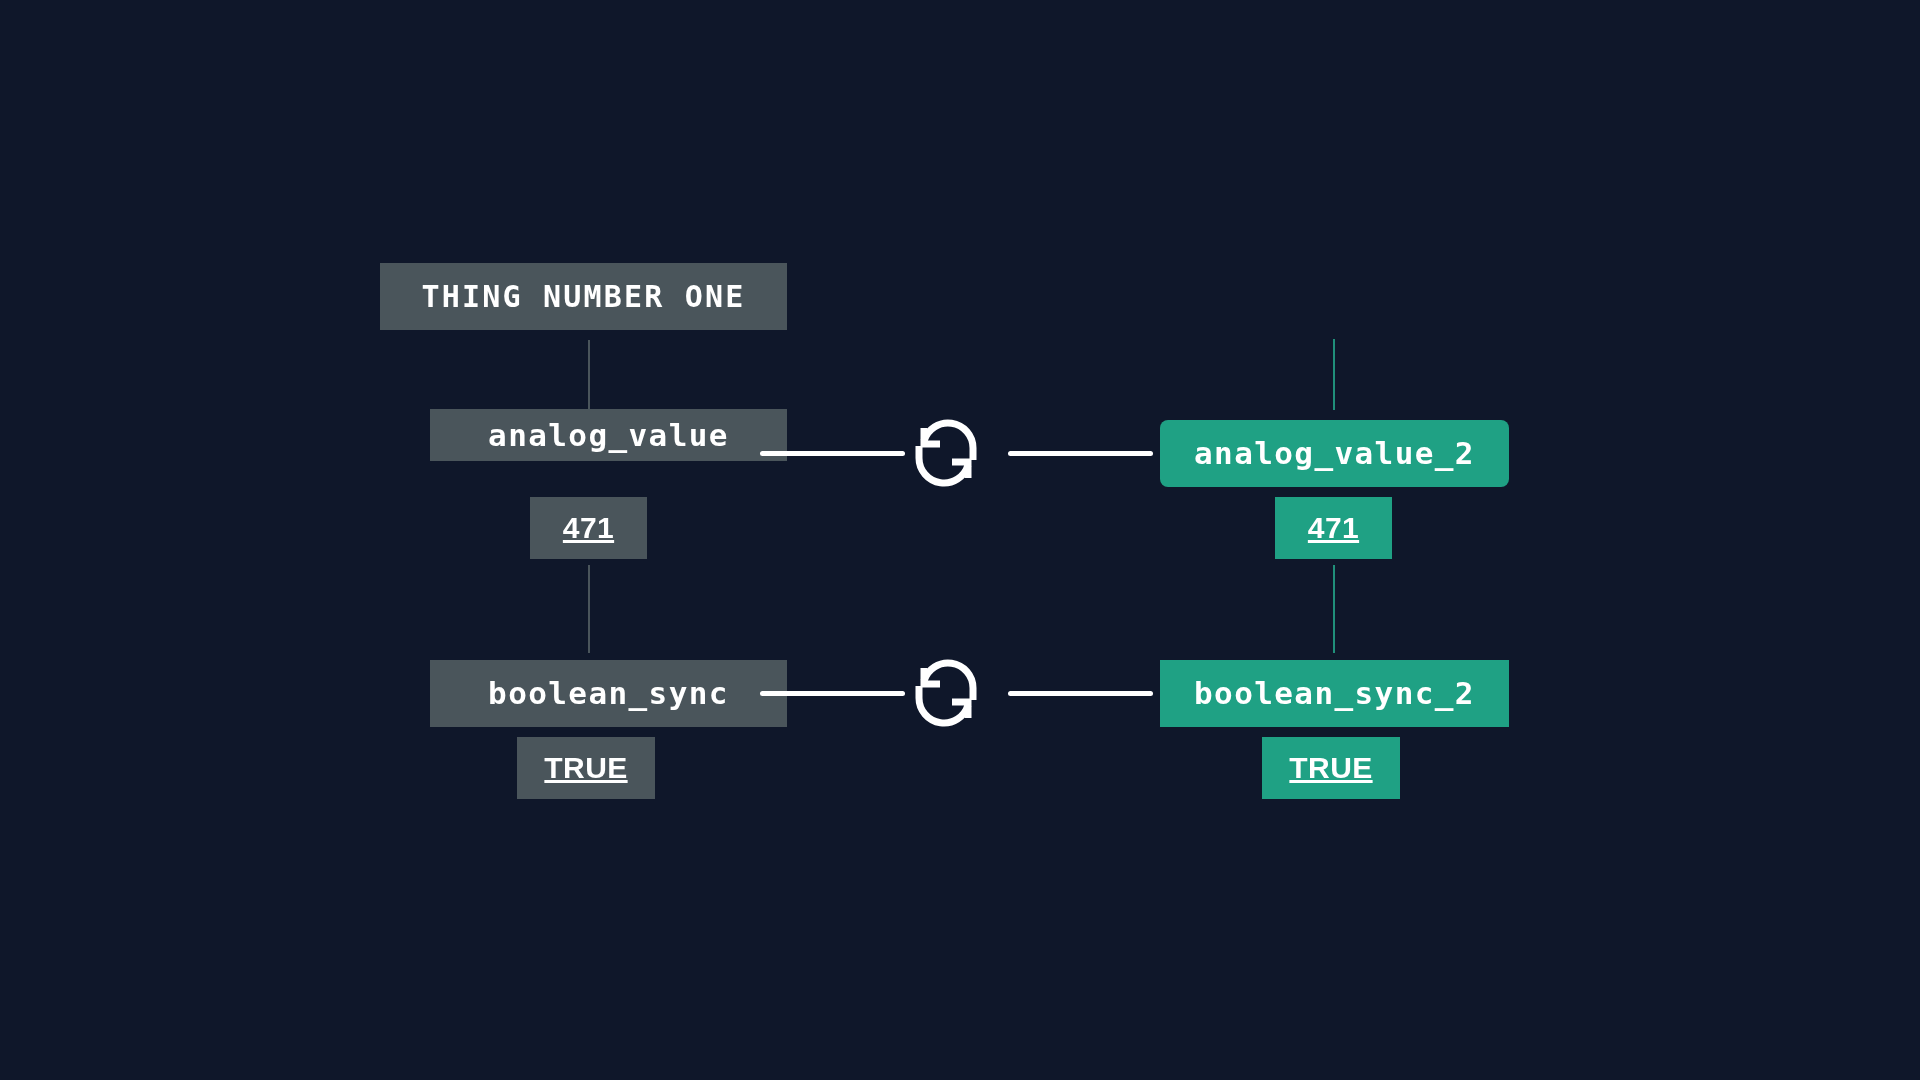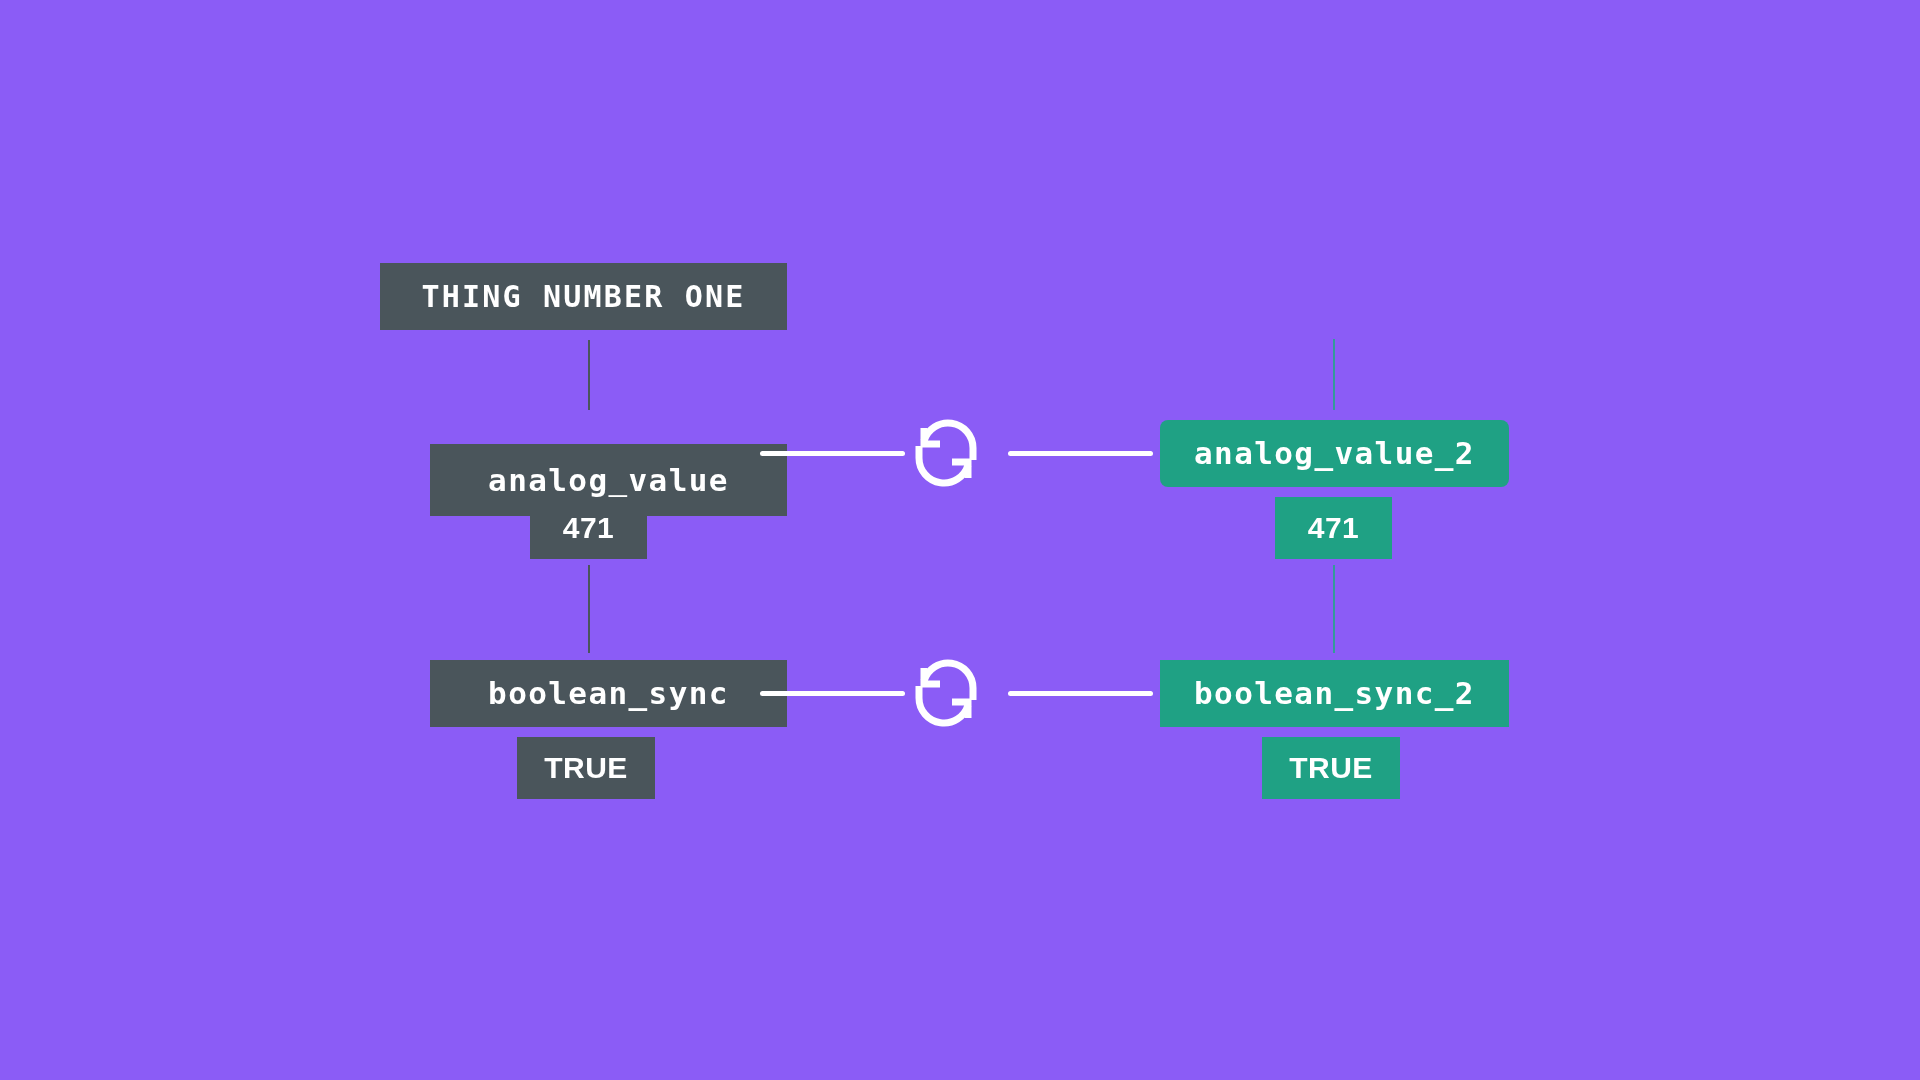--- a/index.html
+++ b/index.html
@@ -11,21 +11,21 @@
     width: 1920px;
     height: 1080px;
     overflow: hidden;
     font-family: "DejaVu Sans Mono", monospace;
   }
 
   #canvas {
     position: relative;
     width: 1920px;
     height: 1080px;
-    background: #8b5cf6;
+    background: #0f172a;
   }
 
   
   .node {
     position: absolute;
     display: flex;
     align-items: center;
     justify-content: center;
     color: #ffffff;
     white-space: nowrap;
@@ -47,20 +47,21 @@
     letter-spacing: 2.2px;
     line-height: 1;
   }
 
   .badge-label {
     font-family: "Liberation Sans", sans-serif;
     font-size: 30px;
     font-weight: 700;
     letter-spacing: 0.4px;
     line-height: 1;
+    text-decoration: underline;
   }
 
   
   .theme-dark  { background: #4a555b; }
   .theme-green { background: #1fa184; }
 
   
   .vline {
     position: absolute;
   }
@@ -84,21 +85,21 @@
 <body>
 
 <div id="canvas">
 
   <div class="node theme-dark" style="left:380px; top:263px; width:407px; height:67px;">
     <span class="header-label">THING NUMBER ONE</span>
   </div>
 
   <div class="vline vline-dark" style="left:588px; top:340px; height:70px;"></div>
 
-  <div class="node theme-dark" style="left:430px; top:444px; width:357px; height:72px;justify-content:center;">
+  <div class="node theme-dark" style="left:430px; top:409px; width:357px; height:52px;justify-content:center;">
     <span class="node-label">analog_value</span>
   </div>
 
   <div class="node theme-dark" style="left:530px; top:497px; width:117px; height:62px;">
     <span class="badge-label">471</span>
   </div>
 
   <div class="vline vline-dark" style="left:588px; top:565px; height:88px;"></div>
 
   <div class="node theme-dark" style="left:430px; top:660px; width:357px; height:67px;">

